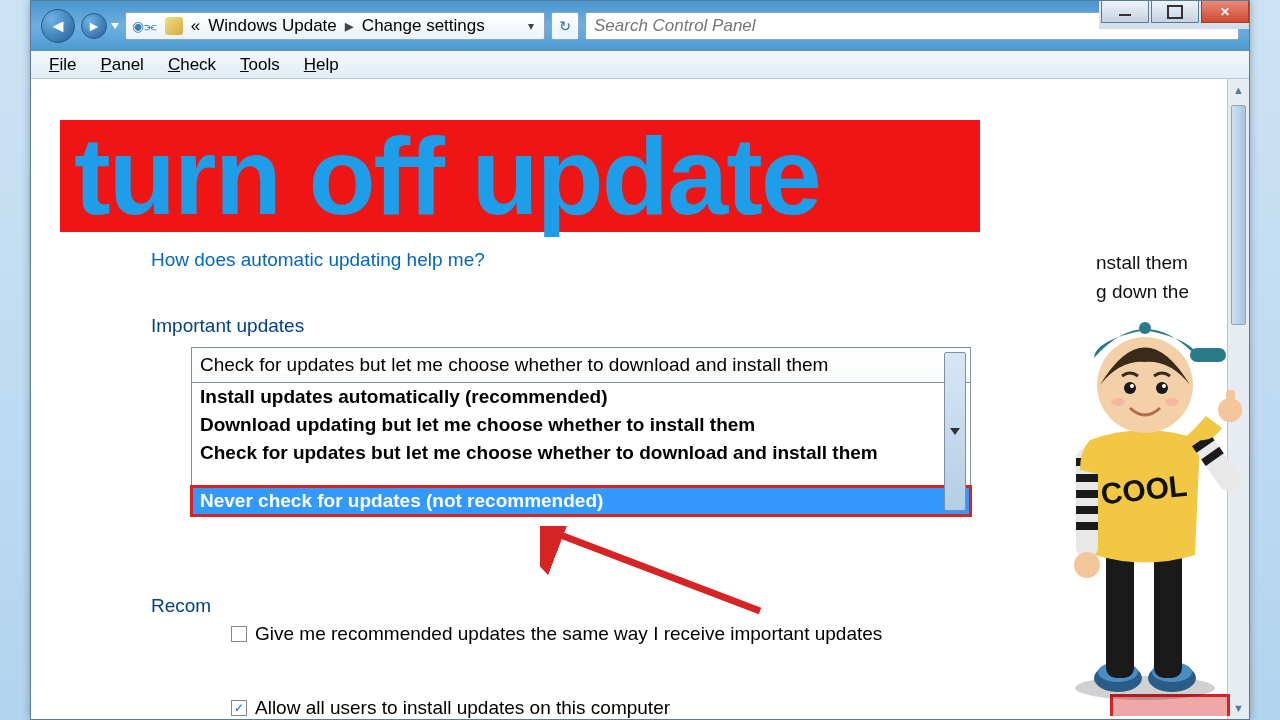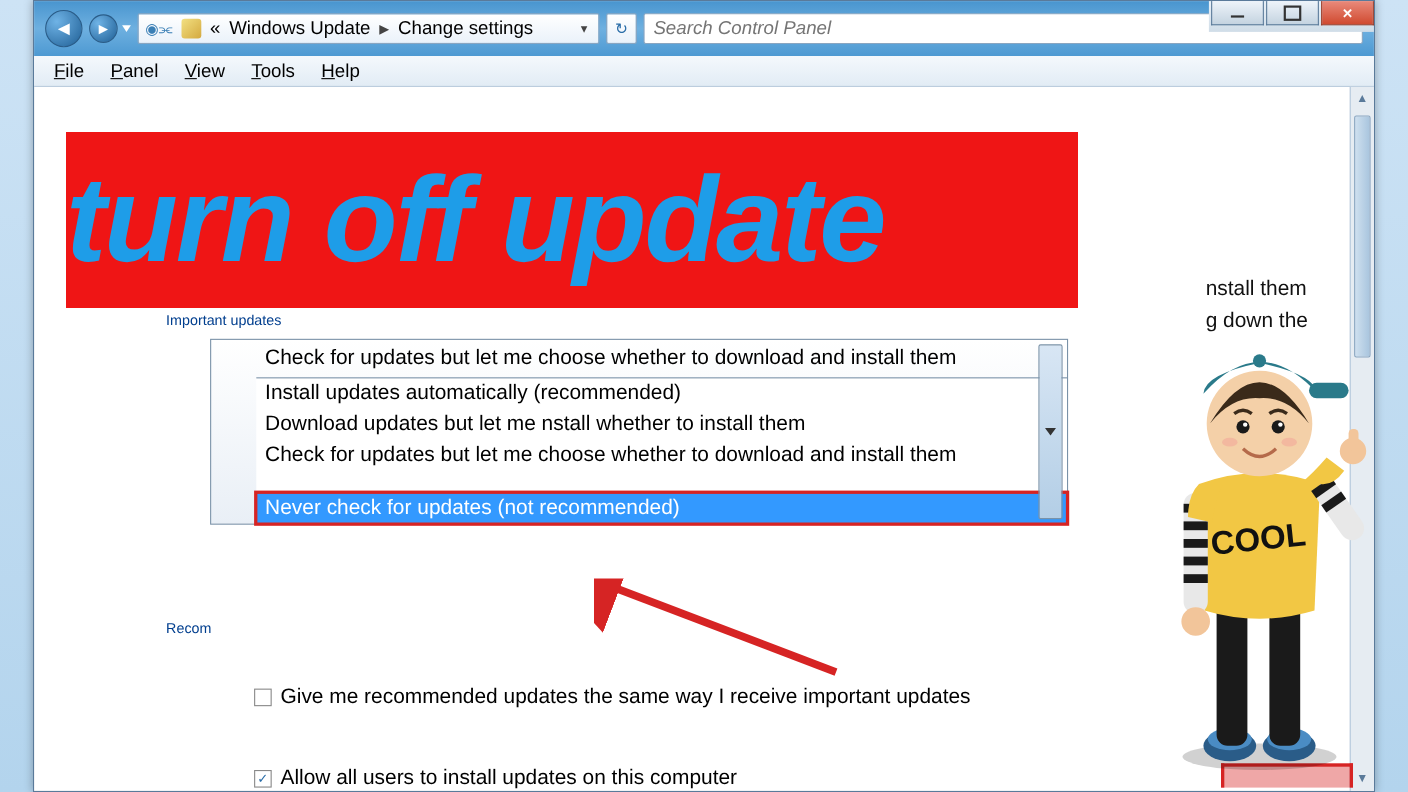--- a/index.html
+++ b/index.html
@@ -31,38 +31,38 @@
 
 .menubar { height:28px; background: linear-gradient(to bottom,#f4f8fc,#e2ecf5); border-bottom:1px solid #b5c8db; padding-left:8px; display:flex; align-items:center; gap:4px; font-size:17px; color:#000; }
 .menubar span { padding: 2px 10px; cursor:pointer; text-decoration: underline; text-decoration-color: transparent; }
 .menubar span::first-letter { text-decoration: underline; }
 
 .content { position:relative; height: calc(100% - 78px); padding: 20px 40px 20px 120px; overflow:hidden;border-radius:14px; }
 
 .bg-hint-r { position:absolute; right:60px; top:170px; text-align:left; font-size:19px; color:#111; line-height:1.5; }
 
 .link { color:#0066cc; font-size:19px; cursor:pointer; }
-.section-title { color:#003e8e; font-size:13px; margin-top:12px; margin-bottom:10px; }
-
-.dropdown-box { border:1px solid #7a92a8; background: linear-gradient(to bottom,#fff,#e9eff6); position:relative; margin-left:40px; width:780px;padding-left:41px; }
+.section-title { color:#003e8e; font-size:19px; margin-top:44px; margin-bottom:10px; }
+
+.dropdown-box { border:1px solid #7a92a8; background: linear-gradient(to bottom,#fff,#e9eff6); position:relative; margin-left:40px; width:780px; }
 .dd-selected { padding:6px 34px 6px 8px; font-size:19px; color:#000; }
 .dd-arrow { position:absolute; right:4px; top:4px; width:22px; height:calc(100% - 8px); background: linear-gradient(to bottom,#d8e6f4,#b3cee6); border:1px solid #7a92a8; border-radius:2px; display:flex; align-items:center; justify-content:center; }
 .dd-arrow::after { content:""; border-left:5px solid transparent; border-right:5px solid transparent; border-top:7px solid #333; }
-.dd-list { border-top:1px solid #7a92a8; background:#fff; font-size:19px; }
+.dd-list { border-top:1px solid #7a92a8; background:#fff; font-size:19px;font-weight:bold; }
 .dd-item { padding:3px 8px; cursor:pointer; }
 .dd-item.hl { background:#3399ff; color:#fff; outline:3px solid #d62424; outline-offset:-1px;margin-top:20px; }
 
 .checkbox-row { display:flex; align-items:center; gap:8px; font-size:19px; color:#000; margin:14px 0 0 40px;text-align:right; }
 .chk { width:16px; height:16px; border:1px solid #888; background:#fff; display:flex; align-items:center; justify-content:center; font-size:12px; color:#2a6da8; }
 
 .scrollbar { position:absolute; right:0; top:78px; bottom:0; width:22px; background:#e6ecf2; border-left:1px solid #b5c8db; }
 .sb-arrow { height:22px; display:flex; align-items:center; justify-content:center; color:#5a7a9a; font-size:11px; }
 .sb-thumb { position:absolute; top:26px; left:3px; right:3px; height:220px; background: linear-gradient(to right, #cfe0ef, #a9c5de); border:1px solid #8aa6c1; border-radius:2px; }
 
-.overlay-banner { position:absolute; left:60px; top:120px; width:920px; height:160px; background:#ef1515; display:flex; align-items:center; justify-content:flex-start; z-index:5;font-style:italic; }
+.overlay-banner { position:absolute; left:60px; top:120px; width:920px; height:112px; background:#ef1515; display:flex; align-items:center; justify-content:flex-start; padding-left:14px; z-index:5; }
 .overlay-banner .txt { font-size:110px; font-weight:700; color:#1e9de8; letter-spacing:-2px; line-height:1; }
 
 .arrow-pointer { position:absolute; left:540px; top:526px; width:230px; height:90px; pointer-events:none; z-index:4; }
 
 .bottom-red { position:absolute; right:50px; bottom:4px; width:120px; height:22px; background:rgba(214,36,36,.4); border:3px solid #d62424; border-bottom:none; z-index:2; }
 
 .cartoon { position:absolute; right:30px; bottom:10px; width:220px; height:420px; z-index:6; }
 </style>
 </head>
 <body>
@@ -93,21 +93,21 @@
     <div class="refresh">↻</div>
 
     <div class="search">
       <input placeholder="Search Control Panel" style="">
     </div>
   </div>
 
   <div class="menubar">
     <span>File</span>
     <span>Panel</span>
-    <span>View</span>
+    <span>Check</span>
     <span>Tools</span>
     <span>Help</span>
   </div>
 
   <div class="content">
 
     <div class="bg-hint-r">
       <div>nstall them</div>
       <div>g down the</div>
     </div>
@@ -116,21 +116,21 @@
 
     <div class="link">How does automatic updating help me?</div>
 
     <div class="section-title">Important updates</div>
 
     <div class="dropdown-box">
       <div class="dd-selected">Check for updates but let me choose whether to download and install them</div>
       <div class="dd-arrow"></div>
       <div class="dd-list">
         <div class="dd-item">Install updates automatically (recommended)</div>
-        <div class="dd-item">Download updates but let me nstall whether to install them</div>
+        <div class="dd-item">Download updating but let me choose whether to install them</div>
         <div class="dd-item">Check for updates but let me choose whether to download and install them</div>
         <div class="dd-item hl">Never check for updates (not recommended)</div>
       </div>
     </div>
 
     <div style="position:absolute; left:120px; top:472px;" class="section-title">Recom</div>
 
     <div class="checkbox-row" style="position:absolute; left:160px; top:530px;">
       <div class="chk"></div>
       <span>Give me recommended updates the same way I receive important updates</span>

